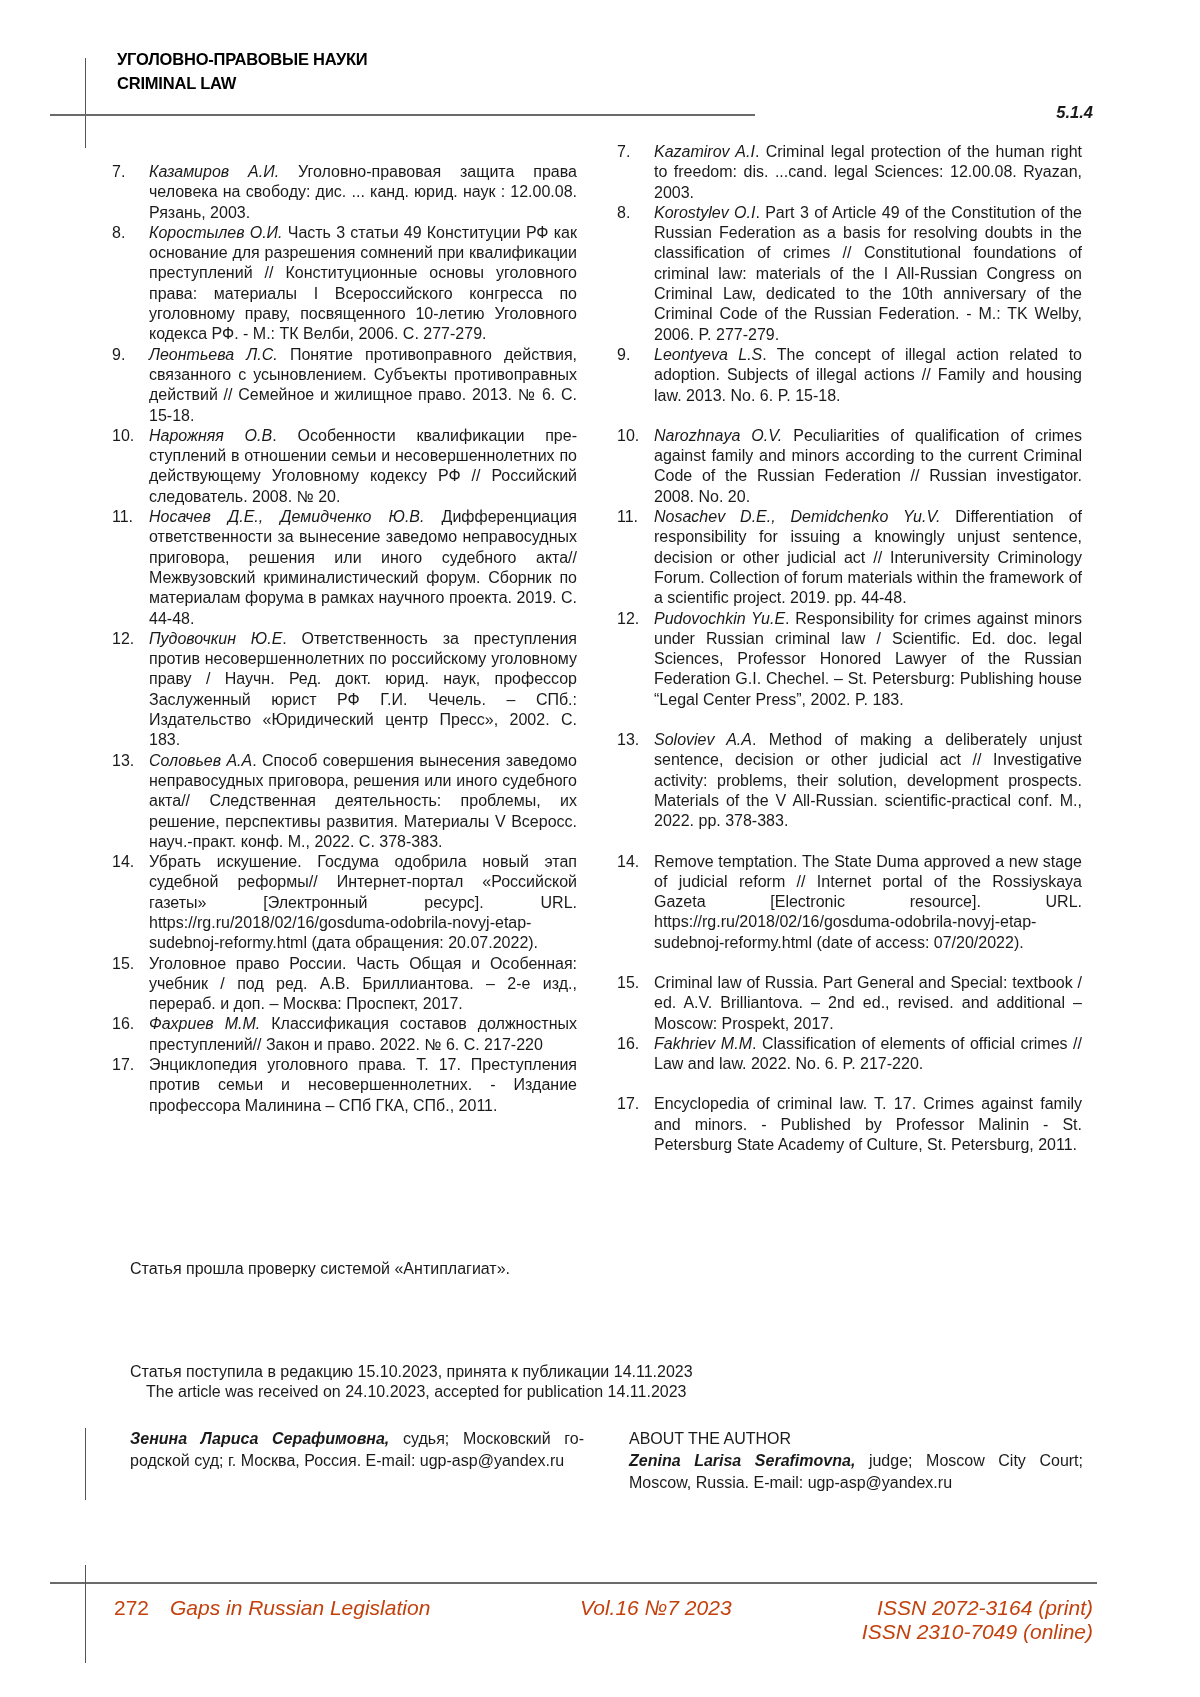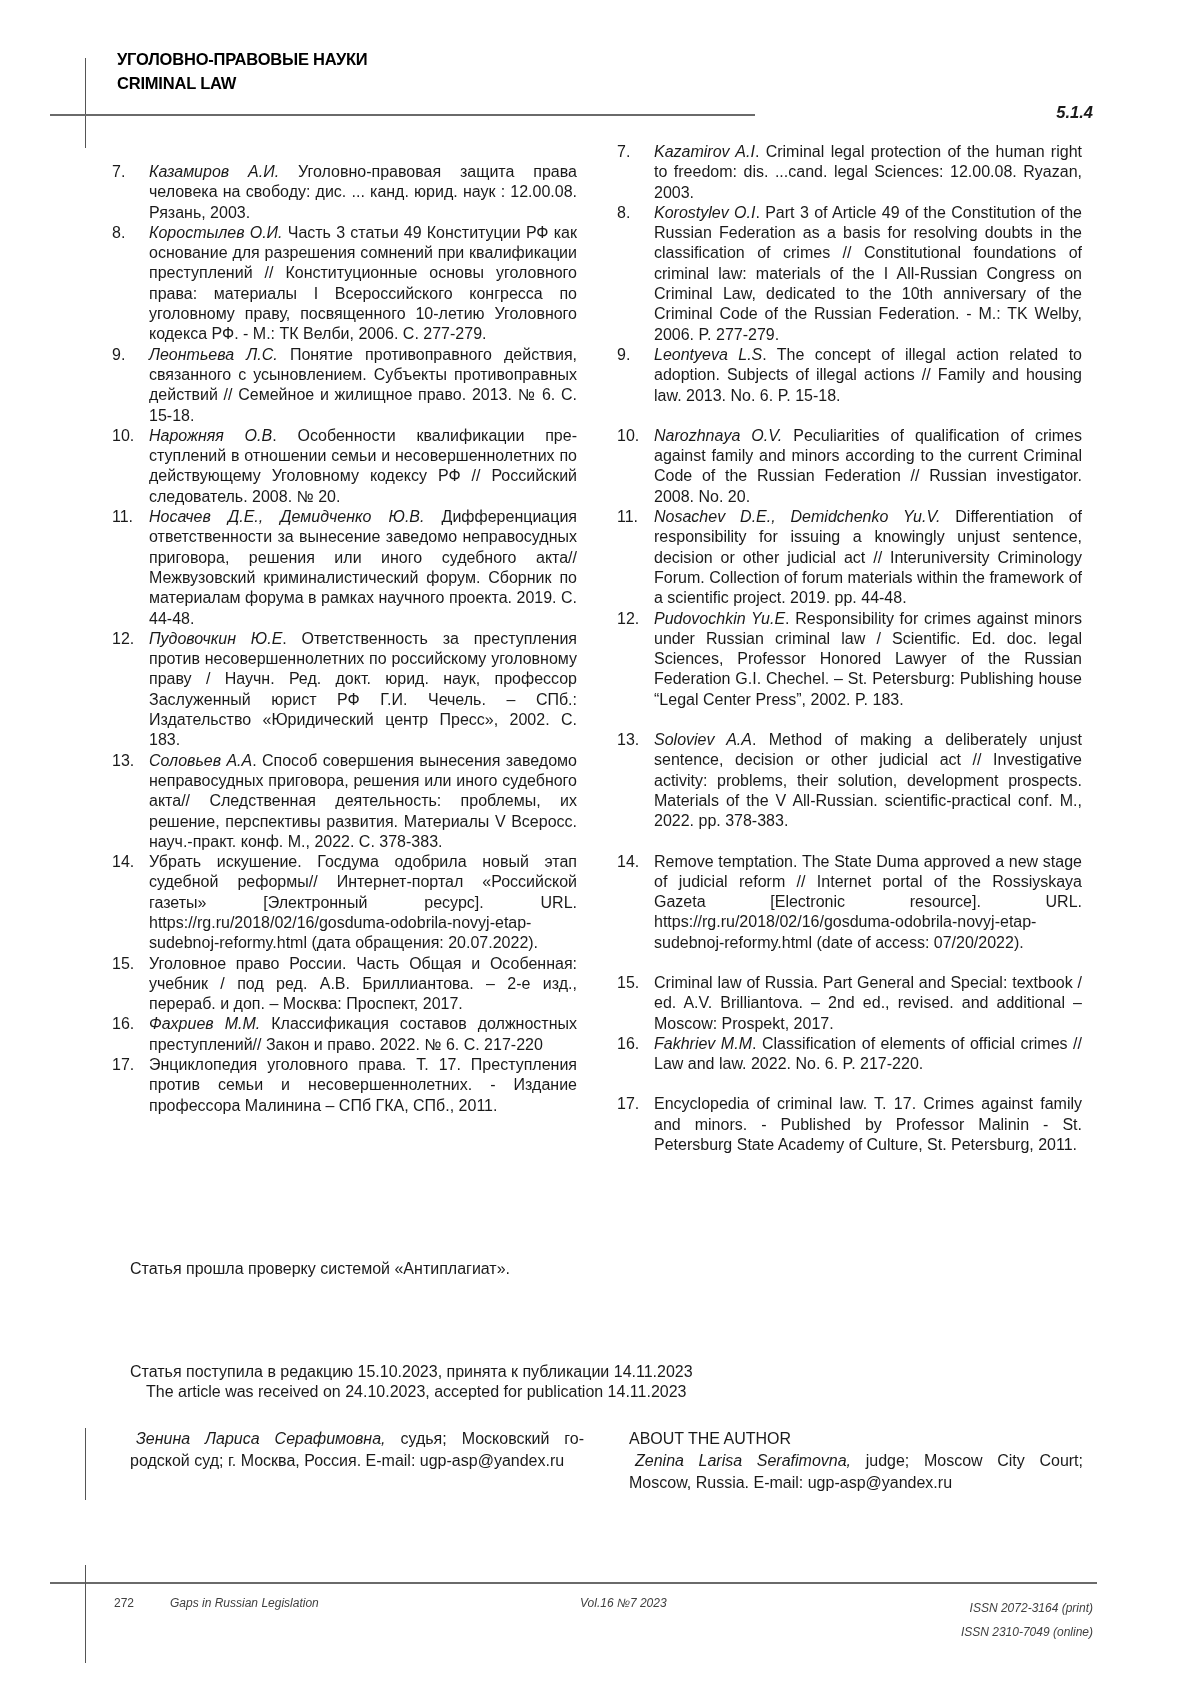--- a/index.html
+++ b/index.html
@@ -18,26 +18,26 @@
   .ref { display: flex; text-align: justify; }
   .ref .num { width: 37px; flex: 0 0 37px; }
   .ref .txt { flex: 1; hyphens: manual; }
   .ref.cont .txt { margin-left: 37px; }
   .ref .au { font-style: italic; }
   .gap { height: 20px; }
   .note { left: 130px; font-size: 16px; line-height: 20px; }
   .about-left { left: 114px; top: 1428px; width: 470px; font-size: 16px; line-height: 22px; text-align: justify; }
   .about-right { left: 613px; top: 1428px; width: 470px; font-size: 16px; line-height: 22px; text-align: justify; }
   .about-title { padding-left: 16px; }
-  .about-name { font-weight: normal; font-style: italic; margin-left: 6px; }
+  .about-name { font-weight: bold; font-style: italic; }
   .indent { padding-left: 16px; }
   .vline-about { left: 85px; top: 1428px; width: 1px; height: 72px; background: #555; }
   .hline-bot { left: 50px; top: 1582px; width: 1047px; height: 2px; background: #6a6a6a; }
   .vline-bot { left: 85px; top: 1565px; width: 1px; height: 98px; background: #555; }
-  .foot { font-style: italic; font-size: 12px; top: 1596px; color: #404040; }
+  .foot { font-style: italic; font-size: 21px; top: 1596px; color: #c2410c; }
   .foot-page { left: 114px; font-style: normal; }
   .foot-journal { left: 170px; }
   .foot-vol { left: 580px; }
   .foot-issn { right: 107px; text-align: right; line-height: 24px; }
 </style>
 </head>
 <body>
 
 <div class="abs vline-top"></div>
 <div class="abs hdr hdr1">УГОЛОВНО-ПРАВОВЫЕ НАУКИ</div>

